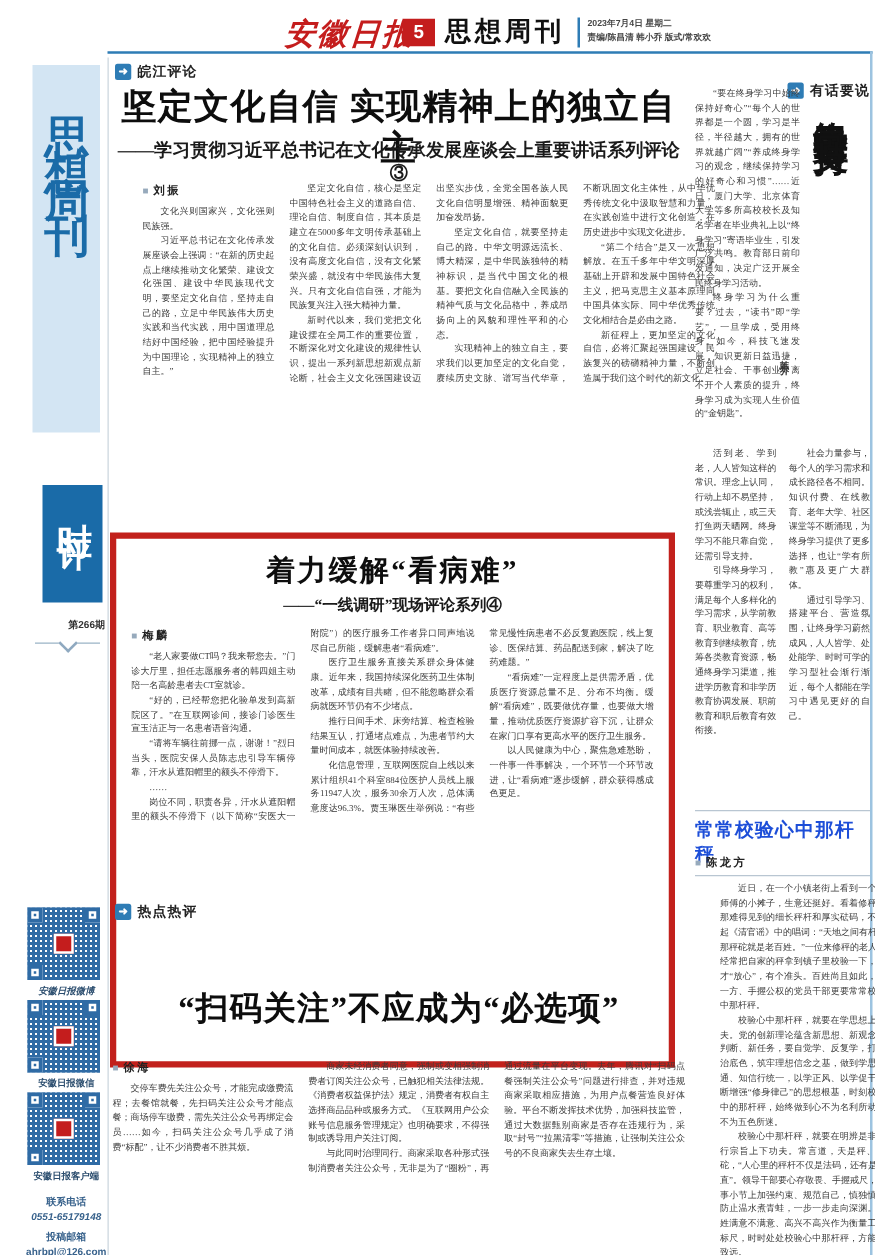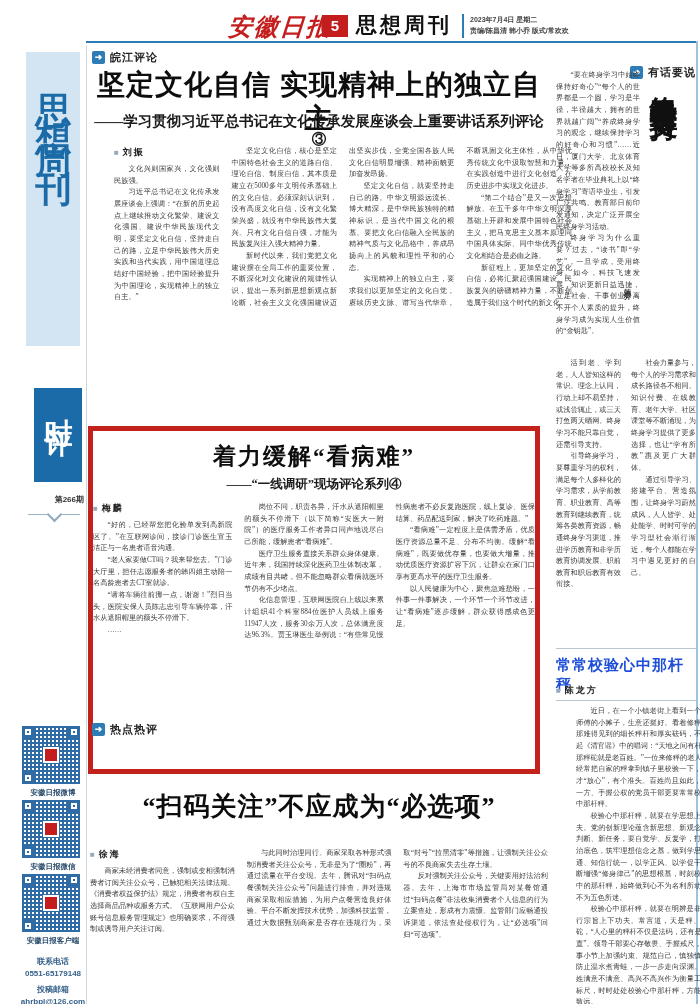--- a/index.html
+++ b/index.html
@@ -93,40 +93,40 @@
   <div class="abs issue" style="left:22px;top:494px;width:62px;">第266期</div>
   <div class="abs chev-line" style="left:28px;top:514px;width:52px;"></div>
   <div class="abs chev" style="left:49px;top:509px;"></div>
 
   <div class="abs qr" style="left:22px;top:726px;">
     <span class="f tl"></span>
       <span class="f tr"></span>
       <span class="f bl"></span>
       <span class="logo"></span>
   </div>
-  <div class="abs qr-label" style="left:14px;top:788px;width:78px;">安徽日报微博</div>
+  <div class="abs qr-label" style="left:14px;top:788px;width:78px;font-style:italic;">安徽日报微博</div>
 
   <div class="abs qr" style="left:22px;top:800px;">
     <span class="f tl"></span>
       <span class="f tr"></span>
       <span class="f bl"></span>
       <span class="logo"></span>
   </div>
   <div class="abs qr-label" style="left:14px;top:862px;width:78px;">安徽日报微信</div>
 
   <div class="abs qr" style="left:22px;top:874px;">
     <span class="f tl"></span>
       <span class="f tr"></span>
       <span class="f bl"></span>
       <span class="logo"></span>
   </div>
   <div class="abs qr-label" style="left:14px;top:936px;width:78px;">安徽日报客户端</div>
 
   <div class="abs contact" style="left:14px;top:956px;width:78px;">联系电话</div>
-  <div class="abs contact" style="left:14px;top:969px;width:78px;">0551-65179148</div>
+  <div class="abs contact" style="left:14px;top:969px;width:78px;font-style:italic;">0551-65179148</div>
   <div class="abs contact" style="left:14px;top:984px;width:78px;">投稿邮箱</div>
   <div class="abs contact" style="left:14px;top:997px;width:78px;">ahrbpl@126.com</div>
 
   <div class="abs tag" style="left:92px;top:50px;">
     <span class="ic"></span>
     <span class="lb">皖江评论</span>
   </div>
   <div class="abs h-lead" style="left:90px;top:68px;width:458px;">坚定文化自信 实现精神上的独立自主</div>
   <div class="abs h-sub" style="left:90px;top:112px;width:458px;">——学习贯彻习近平总书记在文化传承发展座谈会上重要讲话系列评论③</div>
   <div class="abs body-txt cols4" style="left:90px;top:146px;width:458px;height:276px;">
@@ -134,47 +134,48 @@
   <p>文化兴则国家兴，文化强则民族强。</p>
       <p>习近平总书记在文化传承发展座谈会上强调：“在新的历史起点上继续推动文化繁荣、建设文化强国、建设中华民族现代文明，要坚定文化自信，坚持走自己的路，立足中华民族伟大历史实践和当代实践，用中国道理总结好中国经验，把中国经验提升为中国理论，实现精神上的独立自主。”</p>
       <p>坚定文化自信，核心是坚定中国特色社会主义的道路自信、理论自信、制度自信，其本质是建立在5000多年文明传承基础上的文化自信。必须深刻认识到，没有高度文化自信，没有文化繁荣兴盛，就没有中华民族伟大复兴。只有文化自信自强，才能为民族复兴注入强大精神力量。</p>
       <p>新时代以来，我们党把文化建设摆在全局工作的重要位置，不断深化对文化建设的规律性认识，提出一系列新思想新观点新论断，社会主义文化强国建设迈出坚实步伐，全党全国各族人民文化自信明显增强、精神面貌更加奋发昂扬。</p>
       <p>坚定文化自信，就要坚持走自己的路。中华文明源远流长、博大精深，是中华民族独特的精神标识，是当代中国文化的根基。要把文化自信融入全民族的精神气质与文化品格中，养成昂扬向上的风貌和理性平和的心态。</p>
       <p>实现精神上的独立自主，要求我们以更加坚定的文化自觉，赓续历史文脉、谱写当代华章，不断巩固文化主体性，从中华优秀传统文化中汲取智慧和力量，在实践创造中进行文化创造，在历史进步中实现文化进步。</p>
       <p>“第二个结合”是又一次思想解放。在五千多年中华文明深厚基础上开辟和发展中国特色社会主义，把马克思主义基本原理同中国具体实际、同中华优秀传统文化相结合是必由之路。</p>
       <p>新征程上，更加坚定的文化自信，必将汇聚起强国建设、民族复兴的磅礴精神力量，不断创造属于我们这个时代的新文化。</p>
     </div>
 
-  <div class="abs focus-box" style="left:88px;top:426px;width:452px;height:348px;">
+  <div class="abs focus-box" style="left:88px;top:426px;width:452px;height:428px;">
     <div class="h-focus" style="margin-top:12px;">着力缓解“看病难”</div>
     <div class="h-focus-sub" style="margin-top:6px;">——“一线调研”现场评论系列④</div>
-    <div class="body-txt cols3" style="margin:10px 0 0;height:248px;">
+    <div class="body-txt cols3" style="margin:10px 12px 0;height:248px;">
       <div class="byline"><span class="sq"></span><span>梅麟</span></div>
-    <p>“好的，已经帮您把化验单发到高新院区了。”在互联网诊间，接诊门诊医生宣玉洁正与一名患者语音沟通。</p>
-        <p>“老人家要做CT吗？我来帮您去。”门诊大厅里，担任志愿服务者的韩四姐主动陪一名高龄患者去CT室就诊。</p>
+    <p>“老人家要做CT吗？我来帮您去。”门诊大厅里，担任志愿服务者的韩四姐主动陪一名高龄患者去CT室就诊。</p>
+        <p>“好的，已经帮您把化验单发到高新院区了。”在互联网诊间，接诊门诊医生宣玉洁正与一名患者语音沟通。</p>
         <p>“请将车辆往前挪一点，谢谢！”烈日当头，医院安保人员陈志忠引导车辆停靠，汗水从遮阳帽里的额头不停滑下。</p>
         <p>……</p>
         <p>岗位不同，职责各异，汗水从遮阳帽里的额头不停滑下（以下简称“安医大一附院”）的医疗服务工作者异口同声地说尽自己所能，缓解患者“看病难”。</p>
         <p>医疗卫生服务直接关系群众身体健康。近年来，我国持续深化医药卫生体制改革，成绩有目共睹，但不能忽略群众看病就医环节仍有不少堵点。</p>
+        <p>推行日间手术、床旁结算、检查检验结果互认，打通堵点难点，为患者节约大量时间成本，就医体验持续改善。</p>
         <p>化信息管理，互联网医院自上线以来累计组织41个科室884位医护人员线上服务11947人次，服务30余万人次，总体满意度达96.3%。贾玉琳医生举例说：“有些常见慢性病患者不必反复跑医院，线上复诊、医保结算、药品配送到家，解决了吃药难题。”</p>
         <p>“看病难”一定程度上是供需矛盾，优质医疗资源总量不足、分布不均衡。缓解“看病难”，既要做优存量，也要做大增量，推动优质医疗资源扩容下沉，让群众在家门口享有更高水平的医疗卫生服务。</p>
         <p>以人民健康为中心，聚焦急难愁盼，一件事一件事解决，一个环节一个环节改进，让“看病难”逐步缓解，群众获得感成色更足。</p>
       </div>
   </div>
 
   <div class="abs tag" style="left:92px;top:722px;">
     <span class="ic"></span>
     <span class="lb">热点热评</span>
   </div>
   <div class="abs h-hot" style="left:90px;top:792px;width:458px;">“扫码关注”不应成为“必选项”</div>
   <div class="abs body-txt cols3" style="left:90px;top:848px;width:458px;height:156px;">
     <div class="byline"><span class="sq"></span><span>徐海</span></div>
+  <p>交停车费先关注公众号，才能完成缴费流程；去餐馆就餐，先扫码关注公众号才能点餐；商场停车缴费，需先关注公众号再绑定会员……如今，扫码关注公众号几乎成了消费“标配”，让不少消费者不胜其烦。</p>
       <p>商家未经消费者同意，强制或变相强制消费者订阅关注公众号，已触犯相关法律法规。《消费者权益保护法》规定，消费者有权自主选择商品品种或服务方式。《互联网用户公众账号信息服务管理规定》也明确要求，不得强制或诱导用户关注订阅。</p>
       <p>与此同时治理同行。商家采取各种形式强制消费者关注公众号，无非是为了“圈粉”，再通过流量在平台变现。去年，腾讯对“扫码点餐强制关注公众号”问题进行排查，并对违规商家采取相应措施，为用户点餐营造良好体验。平台不断发挥技术优势，加强科技监管，通过大数据甄别商家是否存在违规行为，采取“封号”“拉黑清零”等措施，让强制关注公众号的不良商家失去生存土壤。</p>
-      <p>反对强制关注公众号，关键要用好法治利器。去年，上海市市场监管局对某餐馆通过“扫码点餐”非法收集消费者个人信息的行为立案查处，形成有力震慑。监管部门应畅通投诉渠道，依法查处侵权行为，让“必选项”回归“可选项”。</p>
     </div>
 
   <div class="abs tag right" style="left:556px;top:48px;width:140px;">
     <span class="ic"></span>
     <span class="lb">有话要说</span>
   </div>
   <div class="abs body-txt" style="left:556px;top:70px;width:84px;height:282px;">
       <p>“要在终身学习中始终保持好奇心”“每个人的世界都是一个圆，学习是半径，半径越大，拥有的世界就越广阔”“养成终身学习的观念，继续保持学习的好奇心和习惯”……近日，厦门大学、北京体育大学等多所高校校长及知名学者在毕业典礼上以“终身学习”寄语毕业生，引发广泛共鸣。教育部日前印发通知，决定广泛开展全民终身学习活动。</p>
       <p>终身学习为什么重要？过去，“读书”即“学艺”，一旦学成，受用终身。如今，科技飞速发展，知识更新日益迅捷，立足社会、干事创业，离不开个人素质的提升，终身学习成为实现人生价值的“金钥匙”。</p>
     </div>

